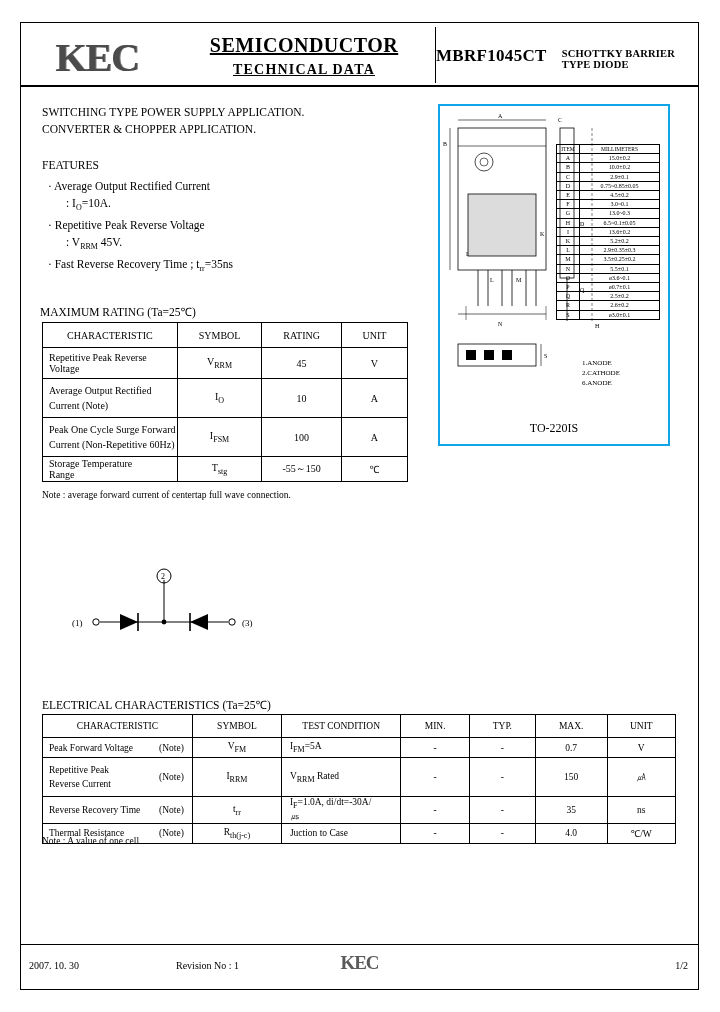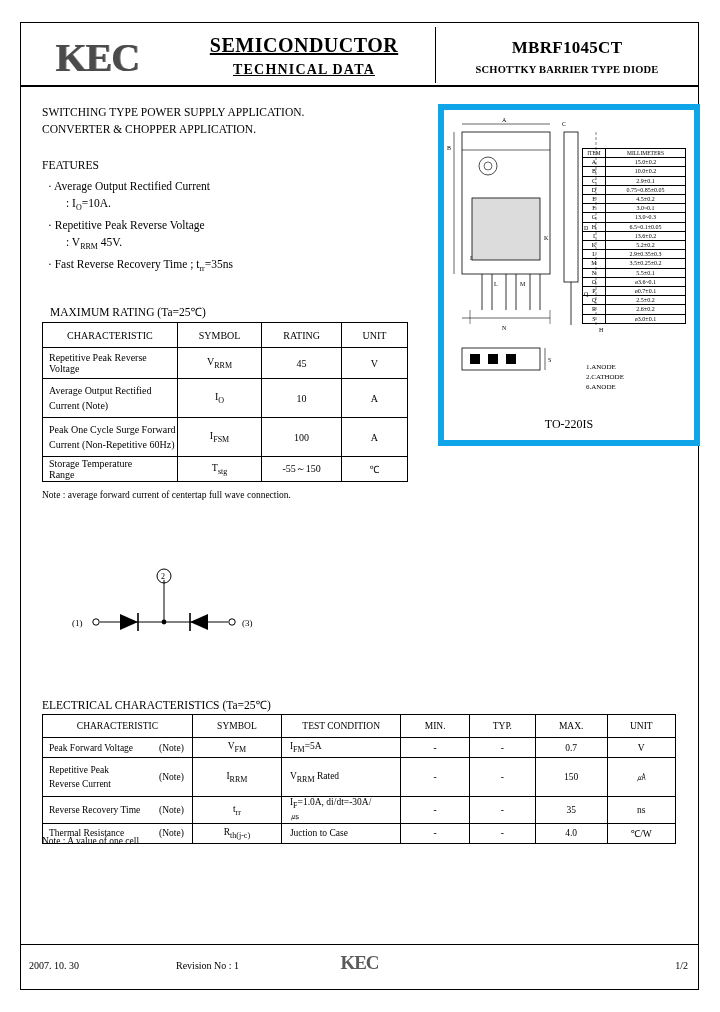--- a/index.html
+++ b/index.html
@@ -75,24 +75,25 @@
     margin-top: 5px;
   }
   .divider-v {
     width: 1px;
     background: #000;
     margin: 4px 0 2px 0;
   }
   .part-cell {
     width: 262px;
     display: flex;
-    flex-direction: column;
+    flex-direction: row;
     align-items: center;
     justify-content: center;
     padding-top: 4px;
+    gap: 15px;
   }
   .part-cell .p1 {
     font-size: 17px;
     font-weight: bold;
     letter-spacing: 0.3px;
   }
   .part-cell .p2 {
     font-size: 10.5px;
     font-weight: bold;
     margin-top: 6px;
@@ -121,21 +122,21 @@
     font-size: 11.5px;
     line-height: 17.5px;
   }
   .features .head { margin-bottom: 3px; }
   .features .item { padding-left: 6px; }
   .features .sub { padding-left: 24px; }
   sub { font-size: 8px; }
   
   .mr-title {
     position: absolute;
-    left: 50px;
+    left: 40px;
     top: 304px;
     font-size: 11.5px;
   }
   table.rt {
     position: absolute;
     border-collapse: collapse;
     font-size: 10px;
   }
   table.rt td, table.rt th {
     border: 1px solid #000;
@@ -162,23 +163,23 @@
   .note-small {
     position: absolute;
     font-size: 9.5px;
   }
   #mr-note { left: 42px; top: 490px; }
   
   .pkg-box {
     position: absolute;
     left: 438px;
     top: 104px;
-    width: 262px;
+    width: 232px;
     height: 342px;
-    border: 6px solid #0ea5e9;
+    border: 2px solid #0ea5e9;
     box-sizing: border-box;
   }
   .pkg-label {
     position: absolute;
     width: 100%;
     bottom: 8px;
     text-align: center;
     font-size: 12px;
   }
   .dim-table {

